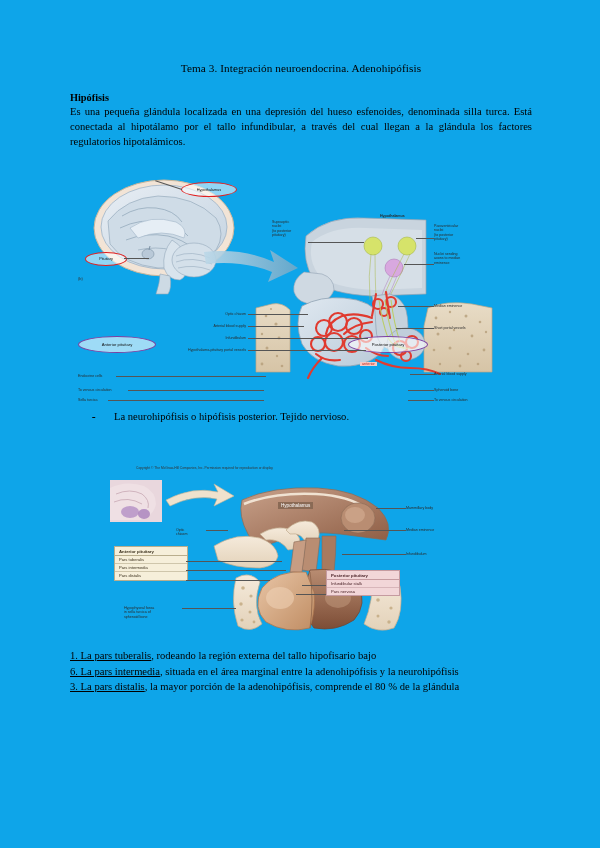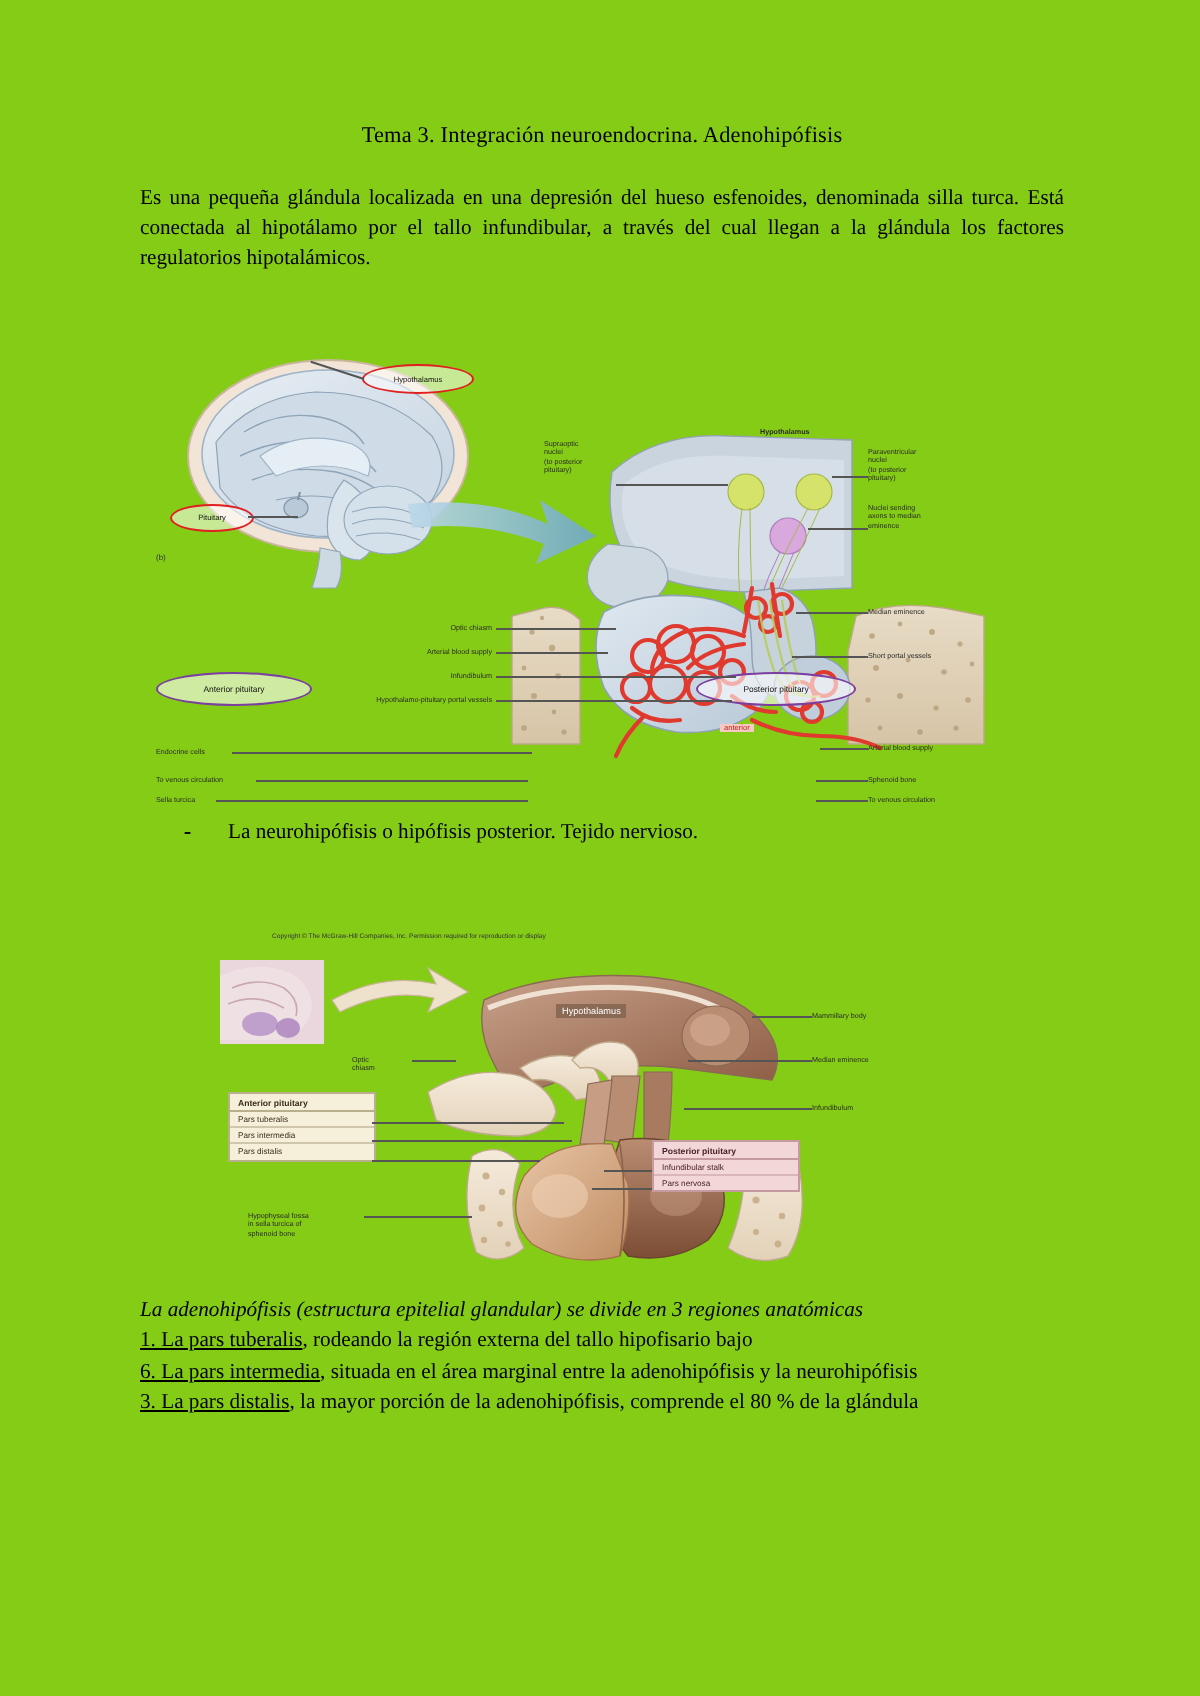--- a/index.html
+++ b/index.html
@@ -12,21 +12,21 @@
     height: 848px;
     position: relative;
     font-family: "Liberation Serif", "DejaVu Serif", serif;
     color: #000000;
     overflow: hidden;
   }
   .page {
     position: absolute;
     left: 0; top: 0;
     width: 600px; height: 848px;
-    background: #84cc16;
+    background: #0ea5e9;
   }
   .content {
     position: absolute;
     left: 70px;
     top: 62px;
     width: 462px;
   }
   .doc-title {
     text-align: center;
     font-size: 11.2px;
@@ -204,20 +204,21 @@
     font-family: "Liberation Sans", sans-serif;
   }
 </style>
 </head>
 <body>
 
 <div class="page">
 
   <div class="content">
     <div class="doc-title">Tema 3. Integración neuroendocrina. Adenohipófisis</div>
+    <div class="section-head">Hipófisis</div>
     <p class="para">Es una pequeña glándula localizada en una depresión del hueso esfenoides, denominada silla turca. Está conectada al hipotálamo por el tallo infundibular, a través del cual llegan a la glándula los factores regulatorios hipotalámicos.</p>
   </div>
 
   <div id="figure1" class="fig">
     <svg viewBox="0 0 452 228" width="452" height="228">
       <defs>
         <linearGradient id="brainG" x1="0" y1="0" x2="1" y2="1">
           <stop offset="0%" stop-color="#e8eef4"></stop>
           <stop offset="100%" stop-color="#c3d2e0"></stop>
         </linearGradient>
@@ -549,21 +550,20 @@
     <div class="leader" style="left:192px; top:119px; width:24px;"></div>
     <div class="leader" style="left:186px; top:128px; width:30px;"></div>
 
     <div class="lbl" style="left:14px; top:140px;">Hypophyseal fossa
 in sella turcica of
 sphenoid bone</div>
     <div class="leader" style="left:72px; top:142px; width:54px;"></div>
   </div>
 
   <div style="position:absolute; left:70px; top:648px; width:466px;">
-    <p class="italic-lead">La adenohipófisis (estructura epitelial glandular) se divide en 3 regiones anatómicas</p>
     <ul class="numlist">
       <li>
         <span class="u">1. La pars tuberalis</span><span>, rodeando la región externa del tallo hipofisario bajo</span>
       </li>
       <li>
         <span class="u">6. La pars intermedia</span><span>, situada en el área marginal entre la adenohipófisis y la neurohipófisis</span>
       </li>
       <li>
         <span class="u">3. La pars distalis</span><span>, la mayor porción de la adenohipófisis, comprende el 80 % de la glándula</span>
       </li>

